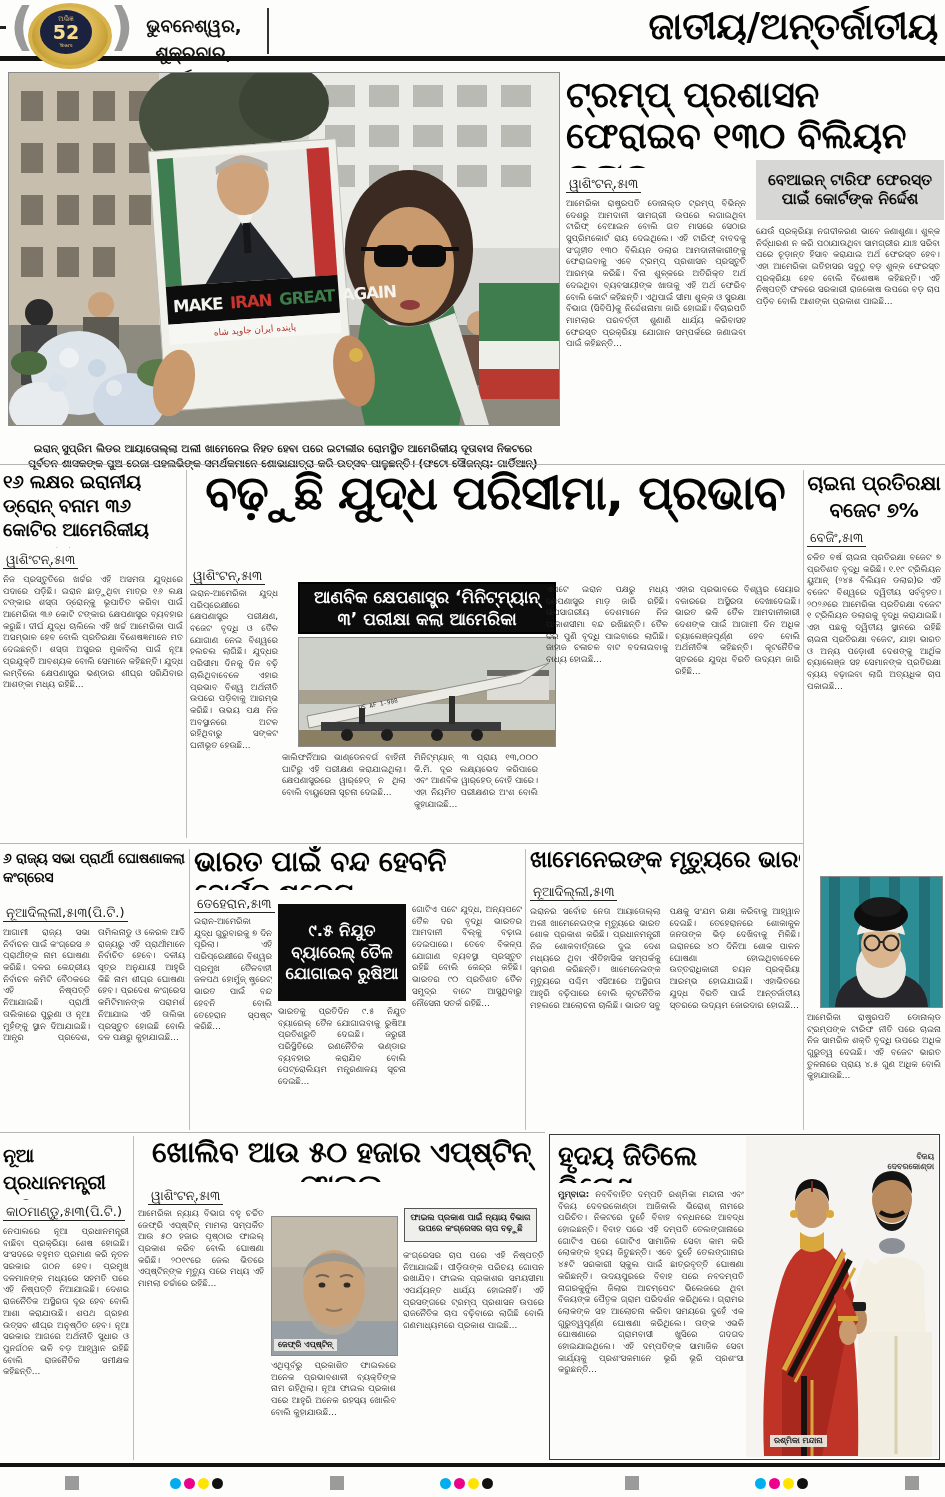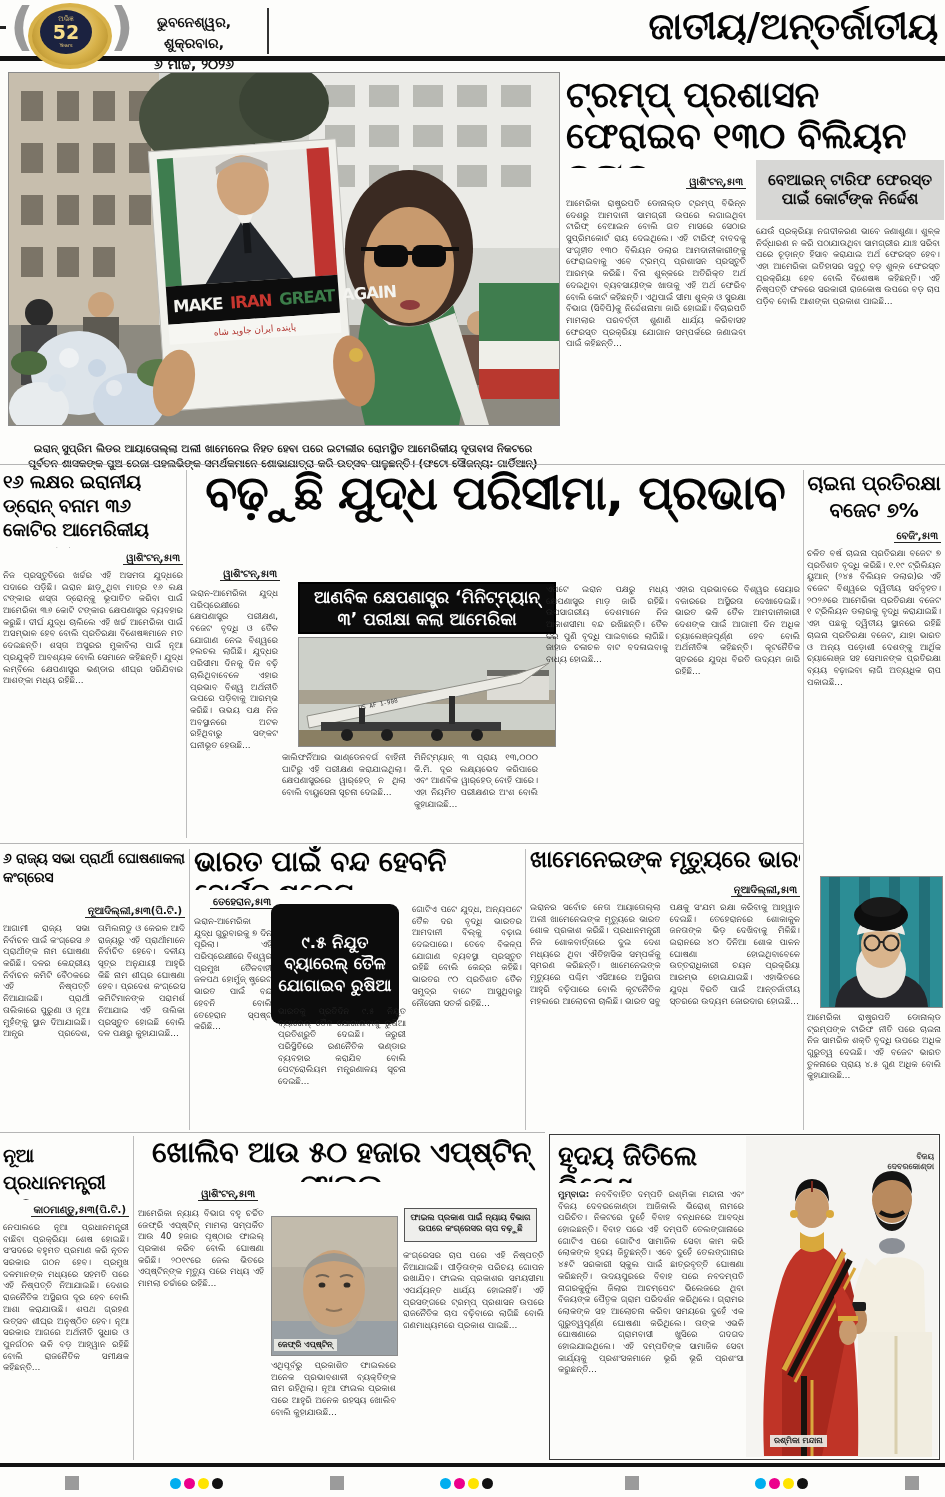--- a/index.html
+++ b/index.html
@@ -1,21 +1,21 @@
 <!DOCTYPE html>
 <html><head>
 <meta charset="utf-8">
 <style>
   html,body{margin:0;padding:0;background:#d9d9d9;}
   .page{position:relative;width:945px;height:1497px;margin:0 auto;background:#fdfdfb;
         font-family:"DejaVu Sans","Liberation Sans",sans-serif;color:#161616;overflow:hidden;}
   .abs{position:absolute;}
   .hl{font-weight:700;color:#050505;letter-spacing:-.3px;line-height:1.14;overflow:hidden;}
   .body-txt{font-size:8.6px;line-height:1.36;text-align:justify;color:#242424;overflow:hidden;}
-  .byline{font-size:10px;font-weight:700;text-align:right;color:#111;}
+  .byline{font-size:13px;font-weight:400;text-align:left;color:#111;}
   .byline span{border-bottom:1.2px solid #222;padding:0 3px 1px;}
   .vrule{width:1px;background:#bcbcbc;}
   .hrule{height:1px;background:#b5b5b5;}
   .thick-rule{background:#121212;}
   .graybox{background:#d7d7d5;font-weight:700;text-align:center;color:#0a0a0a;
            display:flex;align-items:center;justify-content:center;line-height:1.25;}
   .blackbox{background:#0c0c0c;color:#fff;font-weight:700;text-align:center;
             display:flex;flex-direction:column;align-items:center;justify-content:center;line-height:1.3;}
   .photo{border:1px solid #8a8a8a;overflow:hidden;background:#cfcfcb;}
   .caption{font-size:10.5px;font-weight:700;text-align:center;color:#1d1d1d;line-height:1.45;}
@@ -41,21 +41,21 @@
       <span class="abs" style="left:0;top:-6px;font-size:52px;color:#9a9a9a;font-weight:700;">(</span>
       <span class="abs" style="left:100px;top:-6px;font-size:52px;color:#9a9a9a;font-weight:700;">)</span>
       <div class="abs" style="left:18px;top:1px;width:76px;height:58px;border:4px solid #d8b24a;border-radius:50%;background:radial-gradient(circle at 50% 40%, #f4e3a9 0%, #d8b24a 55%, #a9821f 100%);"></div>
       <div class="abs" style="left:30px;top:8px;width:52px;height:44px;border-radius:50%;background:#1b2240;display:flex;flex-direction:column;align-items:center;justify-content:center;color:#f2d27c;">
         <span style="font-size:7px;line-height:1;">ଅଭିଜ୍ଞ</span>
         <span style="font-size:19px;font-weight:700;line-height:1;color:#f7dd8a;">52</span>
         <span style="font-size:5px;line-height:1.2;">Years</span>
       </div>
     </div>
 
-    <div class="abs" style="left:128px;top:12px;width:132px;height:40px;text-align:center;font-weight:700;font-size:14px;line-height:1.5;color:#111;">
+    <div class="abs" style="left:128px;top:12px;width:132px;height:40px;text-align:center;font-weight:700;font-size:18px;line-height:1.5;color:#111;">
       <div>ଭୁବନେଶ୍ୱର, ଶୁକ୍ରବାର,</div>
       <div>୬ ମାର୍ଚ୍ଚ, ୨୦୨୬</div>
     </div>
     <div class="abs" style="left:267px;top:8px;width:1.5px;height:46px;background:#333;"></div>
 
     <div class="abs hl" style="left:480px;top:6px;width:458px;height:48px;font-size:37px;text-align:right;">ଜାତୀୟ/ଅନ୍ତର୍ଜାତୀୟ</div>
   </div>
 
   <div class="abs photo" style="left:8px;top:72px;width:550px;height:352px;">
     <svg width="550" height="352" viewBox="0 0 550 352">
@@ -283,21 +283,21 @@
   </div>
 
   <div class="abs vrule" style="left:189px;top:849px;height:281px;"></div>
 
   <div class="abs" style="left:194px;top:846px;width:328px;height:284px;">
     <div class="hl" style="font-size:28px;height:44px;letter-spacing:-.5px;">ଭାରତ ପାଇଁ ବନ୍ଦ ହେବନି ହୋର୍ମୁଜ୍ ଷ୍ଟ୍ରେଟ୍</div>
     <div class="byline" style="position:absolute;left:0;top:50px;width:80px;">
       <span>ତେହେରାନ,୫ା୩</span>
     </div>
     <div class="abs body-txt" style="left:0;top:70px;width:78px;height:214px;">ଇରାନ-ଆମେରିକା ଯୁଦ୍ଧ ଗୁରୁବାରକୁ ୭ ଦିନ ପୂରିଲା। ଏହି ପରିପ୍ରେକ୍ଷୀରେ ବିଶ୍ୱର ପ୍ରମୁଖ ତୈଳବାହୀ ଜଳପଥ ହୋର୍ମୁଜ୍ ଷ୍ଟ୍ରେଟ୍ ଭାରତ ପାଇଁ ବନ୍ଦ ହେବନି ବୋଲି ତେହେରାନ ସ୍ପଷ୍ଟ କରିଛି…</div>
-    <div class="abs blackbox" style="left:77px;top:58px;width:128px;height:120px;font-size:16.5px;border-radius:9px;">
+    <div class="abs blackbox" style="left:84px;top:58px;width:128px;height:97px;font-size:16.5px;">
       <span>୯.୫ ନିଯୁତ</span>
       <span>ବ୍ୟାରେଲ୍ ତୈଳ</span>
       <span>ଯୋଗାଇବ ରୁଷିଆ</span>
     </div>
     <div class="abs body-txt" style="left:84px;top:160px;width:128px;height:124px;">ଭାରତକୁ ପ୍ରତିଦିନ ୯.୫ ନିଯୁତ ବ୍ୟାରେଲ୍ ତୈଳ ଯୋଗାଇବାକୁ ରୁଷିଆ ପ୍ରତିଶ୍ରୁତି ଦେଇଛି। ଜରୁରୀ ପରିସ୍ଥିତିରେ ରଣନୈତିକ ଭଣ୍ଡାର ବ୍ୟବହାର କରାଯିବ ବୋଲି ପେଟ୍ରୋଲିୟମ ମନ୍ତ୍ରଣାଳୟ ସୂଚନା ଦେଇଛି…</div>
     <div class="abs body-txt" style="left:218px;top:58px;width:110px;height:226px;">ଗୋଟିଏ ପଟେ ଯୁଦ୍ଧ, ଅନ୍ୟପଟେ ତୈଳ ଦର ବୃଦ୍ଧି ଭାରତର ଆମଦାନୀ ବିଲ୍‌କୁ ବଢ଼ାଇ ଦେଇପାରେ। ତେବେ ବିକଳ୍ପ ଯୋଗାଣ ବ୍ୟବସ୍ଥା ପ୍ରସ୍ତୁତ ରହିଛି ବୋଲି କେନ୍ଦ୍ର କହିଛି। ଭାରତର ୯୦ ପ୍ରତିଶତ ତୈଳ ସମୁଦ୍ର ବାଟେ ଆସୁଥିବାରୁ ନୌସେନା ସତର୍କ ରହିଛି…</div>
   </div>
 
   <div class="abs vrule" style="left:525px;top:849px;height:281px;"></div>
 
@@ -319,21 +319,21 @@
     <div class="body-txt" style="height:226px;">ନେପାଲରେ ନୂଆ ପ୍ରଧାନମନ୍ତ୍ରୀ ବାଛିବା ପ୍ରକ୍ରିୟା ଶେଷ ହୋଇଛି। ସଂସଦରେ ବହୁମତ ପ୍ରମାଣ କରି ନୂତନ ସରକାର ଗଠନ ହେବ। ପ୍ରମୁଖ ଦଳମାନଙ୍କ ମଧ୍ୟରେ ସହମତି ପରେ ଏହି ନିଷ୍ପତ୍ତି ନିଆଯାଇଛି। ଦେଶର ରାଜନୈତିକ ଅସ୍ଥିରତା ଦୂର ହେବ ବୋଲି ଆଶା କରାଯାଉଛି। ଶପଥ ଗ୍ରହଣ ଉତ୍ସବ ଶୀଘ୍ର ଅନୁଷ୍ଠିତ ହେବ। ନୂଆ ସରକାର ଆଗରେ ଅର୍ଥନୀତି ସୁଧାର ଓ ପୁନର୍ଗଠନ ଭଳି ବଡ଼ ଆହ୍ୱାନ ରହିଛି ବୋଲି ରାଜନୈତିକ ସମୀକ୍ଷକ କହିଛନ୍ତି…</div>
   </div>
 
   <div class="abs vrule" style="left:133px;top:1136px;height:324px;"></div>
 
   <div class="abs" style="left:138px;top:1136px;width:407px;height:324px;">
     <div class="hl" style="font-size:29px;height:46px;text-align:center;letter-spacing:-.5px;">ଖୋଲିବ ଆଉ ୫୦ ହଜାର ଏପ୍‌ଷ୍ଟିନ୍ ଫାଇଲ୍</div>
     <div class="byline" style="position:absolute;left:10px;top:52px;width:110px;">
       <span>ୱାଶିଂଟନ୍,୫ା୩</span>
     </div>
-    <div class="abs body-txt" style="left:0;top:72px;width:126px;height:252px;">ଆମେରିକା ନ୍ୟାୟ ବିଭାଗ ବହୁ ଚର୍ଚ୍ଚିତ ଜେଫ୍ରି ଏପ୍‌ଷ୍ଟିନ୍ ମାମଲା ସମ୍ପର୍କିତ ଆଉ 40 ହଜାର ପୃଷ୍ଠାର ଫାଇଲ୍ ପ୍ରକାଶ କରିବ ବୋଲି ଘୋଷଣା କରିଛି। ୨୦୧୯ରେ ଜେଲ ଭିତରେ ଏପ୍‌ଷ୍ଟିନ୍‌ଙ୍କ ମୃତ୍ୟୁ ପରେ ମଧ୍ୟ ଏହି ମାମଲା ଚର୍ଚ୍ଚାରେ ରହିଛି…</div>
+    <div class="abs body-txt" style="left:0;top:72px;width:126px;height:252px;">ଆମେରିକା ନ୍ୟାୟ ବିଭାଗ ବହୁ ଚର୍ଚ୍ଚିତ ଜେଫ୍ରି ଏପ୍‌ଷ୍ଟିନ୍ ମାମଲା ସମ୍ପର୍କିତ ଆଉ ୫୦ ହଜାର ପୃଷ୍ଠାର ଫାଇଲ୍ ପ୍ରକାଶ କରିବ ବୋଲି ଘୋଷଣା କରିଛି। ୨୦୧୯ରେ ଜେଲ ଭିତରେ ଏପ୍‌ଷ୍ଟିନ୍‌ଙ୍କ ମୃତ୍ୟୁ ପରେ ମଧ୍ୟ ଏହି ମାମଲା ଚର୍ଚ୍ଚାରେ ରହିଛି…</div>
     <div class="abs photo" style="left:133px;top:80px;width:125px;height:138px;">
       <svg width="125" height="138" viewBox="0 0 125 138">
         <rect width="125" height="138" fill="#b5aea0"></rect>
         <rect y="0" width="125" height="50" fill="#c2bbac"></rect>
         <rect y="104" width="125" height="34" fill="#99a0a5"></rect>
         <ellipse cx="62" cy="72" rx="31" ry="39" fill="#caa27a"></ellipse>
         <path d="M31 62 Q33 38 62 36 Q91 38 93 62 Q90 46 62 44 Q34 46 31 62 Z" fill="#9b9890"></path>
         <path d="M34 90 Q40 118 62 118 Q84 118 90 90 Q84 108 62 110 Q40 108 34 90 Z" fill="#b3aa9b" opacity=".9"></path>
         <g fill="#2e2a25">
             <ellipse cx="50" cy="68" rx="3.4" ry="2.6"></ellipse>

